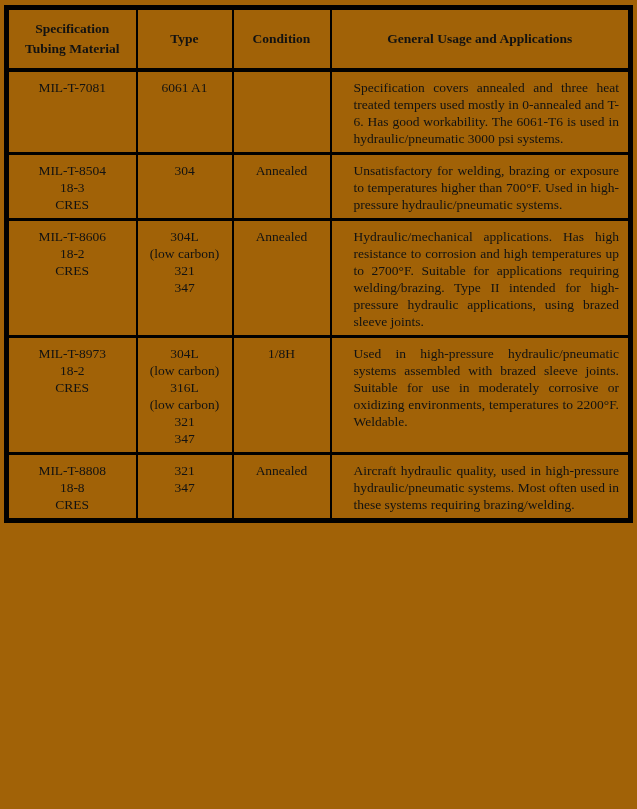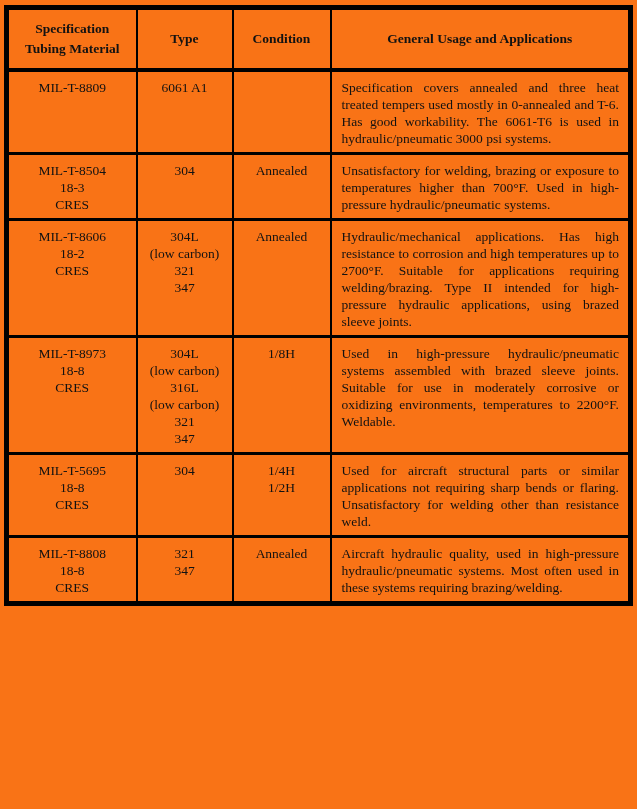--- a/index.html
+++ b/index.html
@@ -8,21 +8,21 @@
     background: #ffffff;
     width: 637px;
     height: 809px;
     overflow: hidden;
   }
   .page {
     width: 637px;
     height: 809px;
     box-sizing: border-box;
     padding: 5px 4px;
-    background: #f97316;
+    background: #a16207;
     font-family: "Liberation Serif", "DejaVu Serif", serif;
     color: #121212;
   }
   table.spec-table {
     border-collapse: collapse;
     table-layout: fixed;
     width: 629px;
     border: 5px solid #000;
   }
   col.c1 { width: 130px; }
@@ -52,21 +52,21 @@
     font-size: 13.5px;
     line-height: 17px;
     padding: 7px 6px 5px 6px;
   }
   td.c-spec, td.c-type, td.c-cond {
     text-align: center;
     white-space: pre-line;
   }
   td.c-usage {
     text-align: justify;
-    padding-left: 10px;
+    padding-left: 22px;
     padding-right: 9px;
   }
 </style>
 </head>
 <body>
 
 <div class="page">
   <table class="spec-table">
     <colgroup>
       <col class="c1">
@@ -78,21 +78,21 @@
       <tr>
         <th>Specification
 Tubing Material</th>
         <th>Type</th>
         <th>Condition</th>
         <th>General Usage and Applications</th>
       </tr>
     </thead>
     <tbody>
         <tr>
-          <td class="c-spec">MIL-T-8809</td>
+          <td class="c-spec">MIL-T-7081</td>
           <td class="c-type">6061 A1</td>
           <td class="c-cond"></td>
           <td class="c-usage">Specification covers annealed and three heat treated tempers used mostly in 0-annealed and T-6. Has good workability. The 6061-T6 is used in hydraulic/pneumatic 3000 psi systems.</td>
         </tr>
         <tr>
           <td class="c-spec">MIL-T-8504
 18-3
 CRES</td>
           <td class="c-type">304</td>
           <td class="c-cond">Annealed</td>
@@ -104,39 +104,30 @@
 CRES</td>
           <td class="c-type">304L
 (low carbon)
 321
 347</td>
           <td class="c-cond">Annealed</td>
           <td class="c-usage">Hydraulic/mechanical applications. Has high resistance to corrosion and high temperatures up to 2700°F. Suitable for applications requiring welding/brazing. Type II intended for high-pressure hydraulic applications, using brazed sleeve joints.</td>
         </tr>
         <tr>
           <td class="c-spec">MIL-T-8973
-18-8
+18-2
 CRES</td>
           <td class="c-type">304L
 (low carbon)
 316L
 (low carbon)
 321
 347</td>
           <td class="c-cond">1/8H</td>
           <td class="c-usage">Used in high-pressure hydraulic/pneumatic systems assembled with brazed sleeve joints. Suitable for use in moderately corrosive or oxidizing environments, temperatures to 2200°F. Weldable.</td>
-        </tr>
-        <tr>
-          <td class="c-spec">MIL-T-5695
-18-8
-CRES</td>
-          <td class="c-type">304</td>
-          <td class="c-cond">1/4H
-1/2H</td>
-          <td class="c-usage">Used for aircraft structural parts or similar applications not requiring sharp bends or flaring. Unsatisfactory for welding other than resistance weld.</td>
         </tr>
         <tr>
           <td class="c-spec">MIL-T-8808
 18-8
 CRES</td>
           <td class="c-type">321
 347</td>
           <td class="c-cond">Annealed</td>
           <td class="c-usage">Aircraft hydraulic quality, used in high-pressure hydraulic/pneumatic systems. Most often used in these systems requiring brazing/welding.</td>
         </tr>

